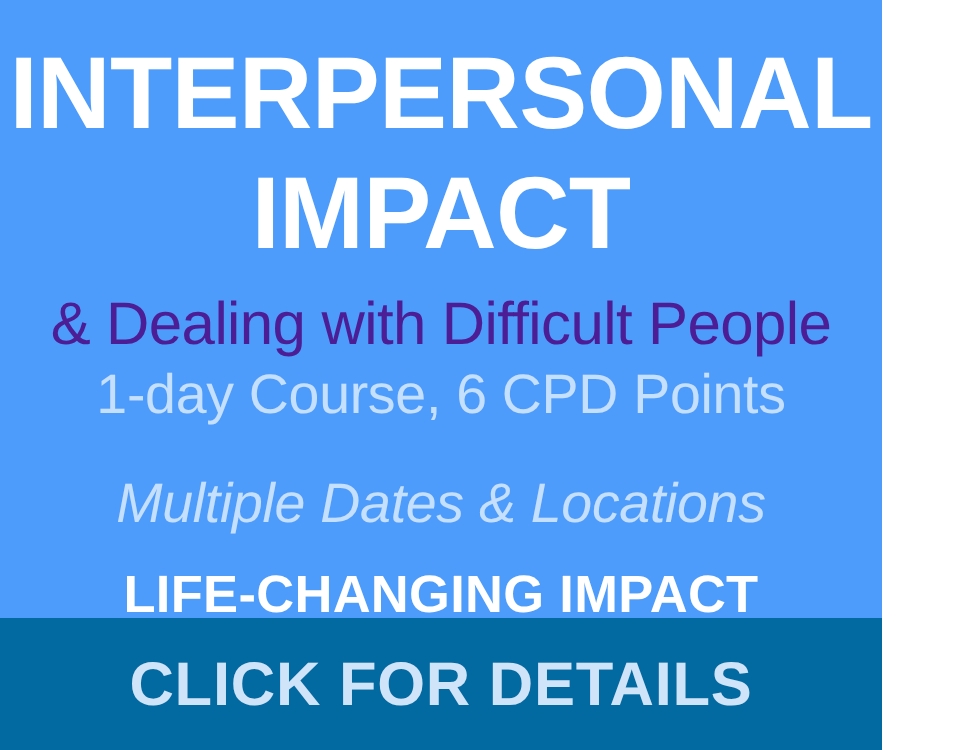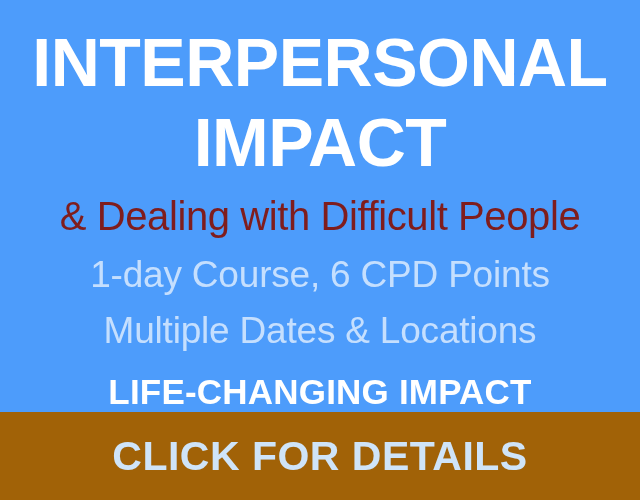--- a/index.html
+++ b/index.html
@@ -4,21 +4,21 @@
 <title>Interpersonal Skills Banner</title>
 <style>
   html, body {
     margin: 0;
     padding: 0;
     background: #ffffff;
   }
 
   #banner-ad {
     position: relative;
-    width: 640px;
+    width: 588px;
     height: 500px;
     overflow: hidden;
     background: #4d9cfb;
     font-family: "Liberation Sans", sans-serif;
     -webkit-font-smoothing: antialiased;
     display: flex;
     flex-direction: column;
     cursor: pointer;
     user-select: none;
   }
@@ -42,55 +42,54 @@
     font-size: 68px;
     line-height: 80px;
     letter-spacing: -0.5px;
     white-space: nowrap;
   }
 
   .headline-1 { margin-top: 22px; }
   .headline-2 { margin-top: 0px; }
 
   .subhead {
-    color: #7f1d1d;
+    color: #4c1d95;
     font-weight: normal;
     font-size: 40px;
     line-height: 48px;
     letter-spacing: -0.4px;
     margin-top: 10px;
     white-space: nowrap;
   }
 
   .detail-line {
     color: rgba(255, 255, 255, 0.68);
     font-weight: normal;
     font-size: 37px;
     line-height: 46px;
     letter-spacing: -0.2px;
-    margin-top: 12px;
     white-space: nowrap;
   }
 
-  .detail-line-2 { margin-top: 10px; }
+  .detail-line-2 { margin-top: 27px; font-style: italic; }
 
   .impact-line {
     color: #ffffff;
     font-weight: bold;
     font-size: 35px;
     line-height: 36px;
     letter-spacing: 0.2px;
     margin-top: 20px;
     white-space: nowrap;
   }
 
   
   .cta-bar {
     flex: 1 1 auto;
-    background: #a16207;
+    background: #0369a1;
     display: flex;
     align-items: center;
     justify-content: center;
     text-align: center;
   }
 
   .cta-label {
     color: #cfe4f8;
     font-weight: bold;
     font-size: 41px;

